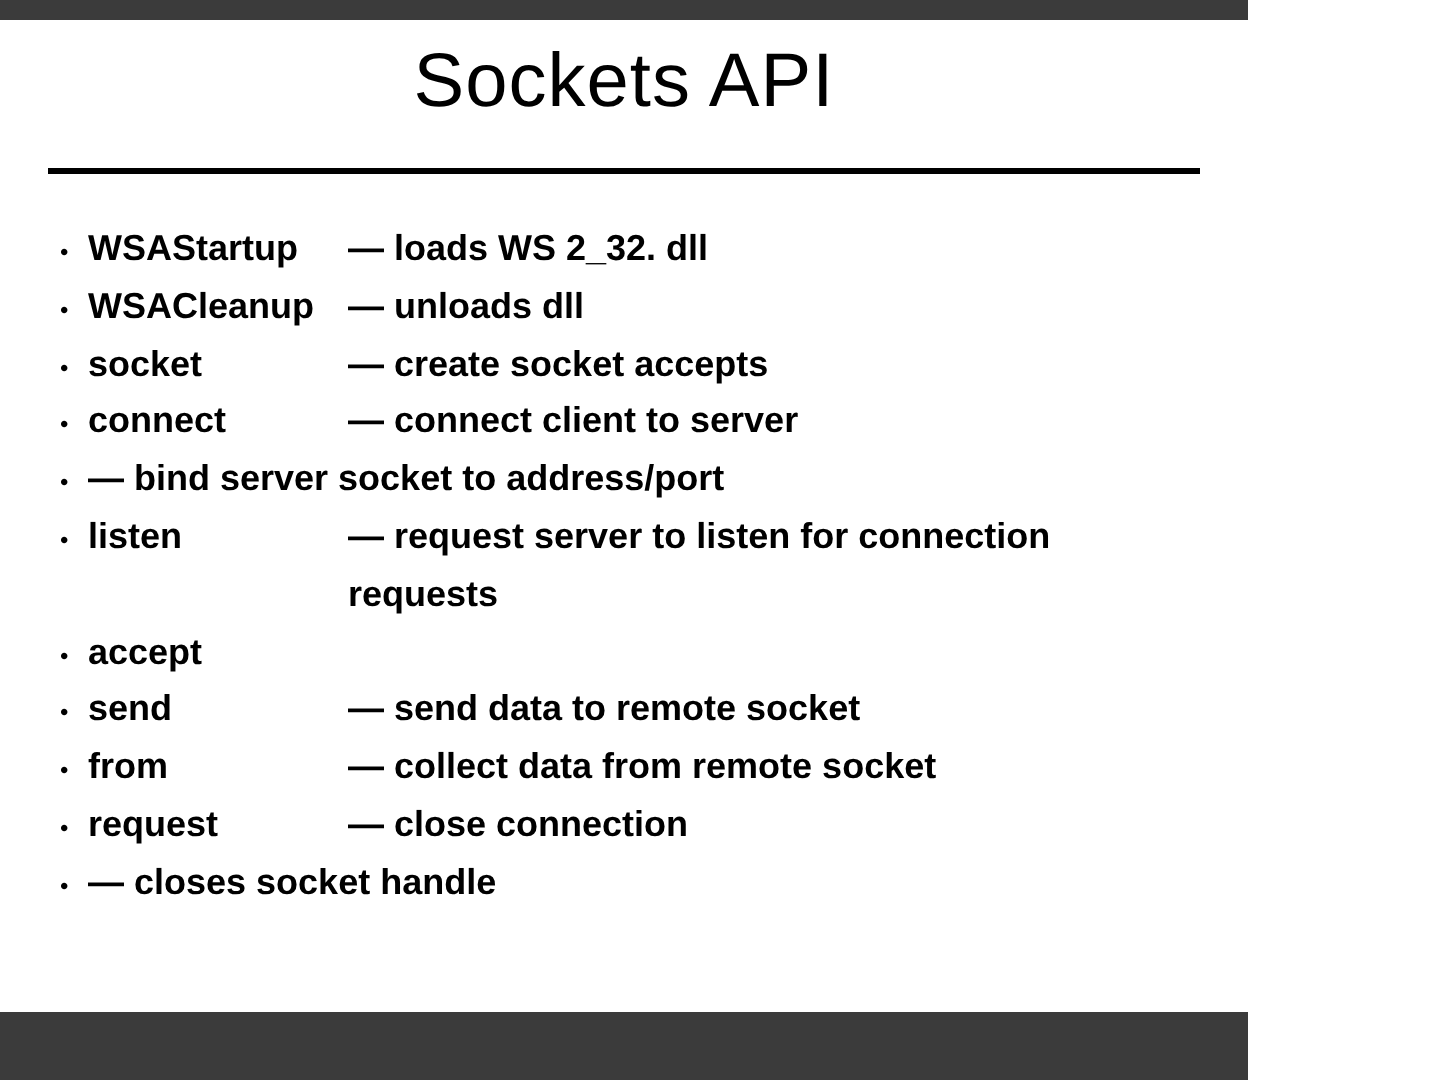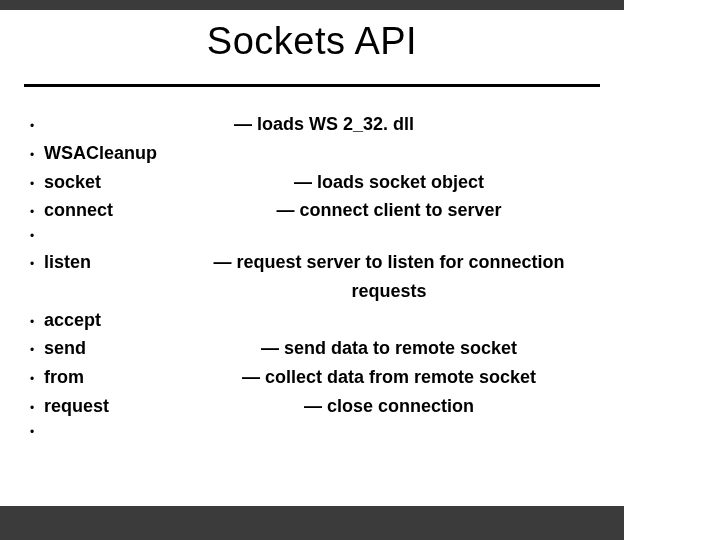--- a/index.html
+++ b/index.html
@@ -62,21 +62,20 @@
     font-size: 12px;
     line-height: 1.9;
     font-weight: 400;
   }
   .fn {
     width: 130px;
     flex: 0 0 130px;
   }
   .desc {
     flex: 1;
-    text-align: center;
   }
   .bottombar {
     position: absolute;
     bottom: 0; left: 0; right: 0;
     height: 34px;
     background: #3b3b3b;
   }
 </style>
 </head>
 <body>
@@ -86,38 +85,41 @@
 
   <div class="title-wrap">
     <span class="title">Sockets API</span>
   </div>
 
   <div class="rule"></div>
 
   <div class="content" id="content">
       <div class="row">
         <span class="bullet">•</span>
+        <span class="fn">WSAStartup</span>
         <span class="desc">— loads WS 2_32. dll</span>
       </div>
       <div class="row">
         <span class="bullet">•</span>
         <span class="fn">WSACleanup</span>
+        <span class="desc">— unloads dll</span>
       </div>
       <div class="row">
         <span class="bullet">•</span>
         <span class="fn">socket</span>
-        <span class="desc">— loads socket object</span>
+        <span class="desc">— create socket accepts</span>
       </div>
       <div class="row">
         <span class="bullet">•</span>
         <span class="fn">connect</span>
         <span class="desc">— connect client to server</span>
       </div>
       <div class="row">
         <span class="bullet">•</span>
+        <span class="desc">— bind server socket to address/port</span>
       </div>
       <div class="row">
         <span class="bullet">•</span>
         <span class="fn">listen</span>
         <span class="desc">— request server to listen for connection requests</span>
       </div>
       <div class="row">
         <span class="bullet">•</span>
         <span class="fn">accept</span>
       </div>
@@ -131,17 +133,18 @@
         <span class="fn">from</span>
         <span class="desc">— collect data from remote socket</span>
       </div>
       <div class="row">
         <span class="bullet">•</span>
         <span class="fn">request</span>
         <span class="desc">— close connection</span>
       </div>
       <div class="row">
         <span class="bullet">•</span>
+        <span class="desc">— closes socket handle</span>
       </div>
     </div>
 
   <div class="bottombar"></div>
 </div>
 
 </body></html>

